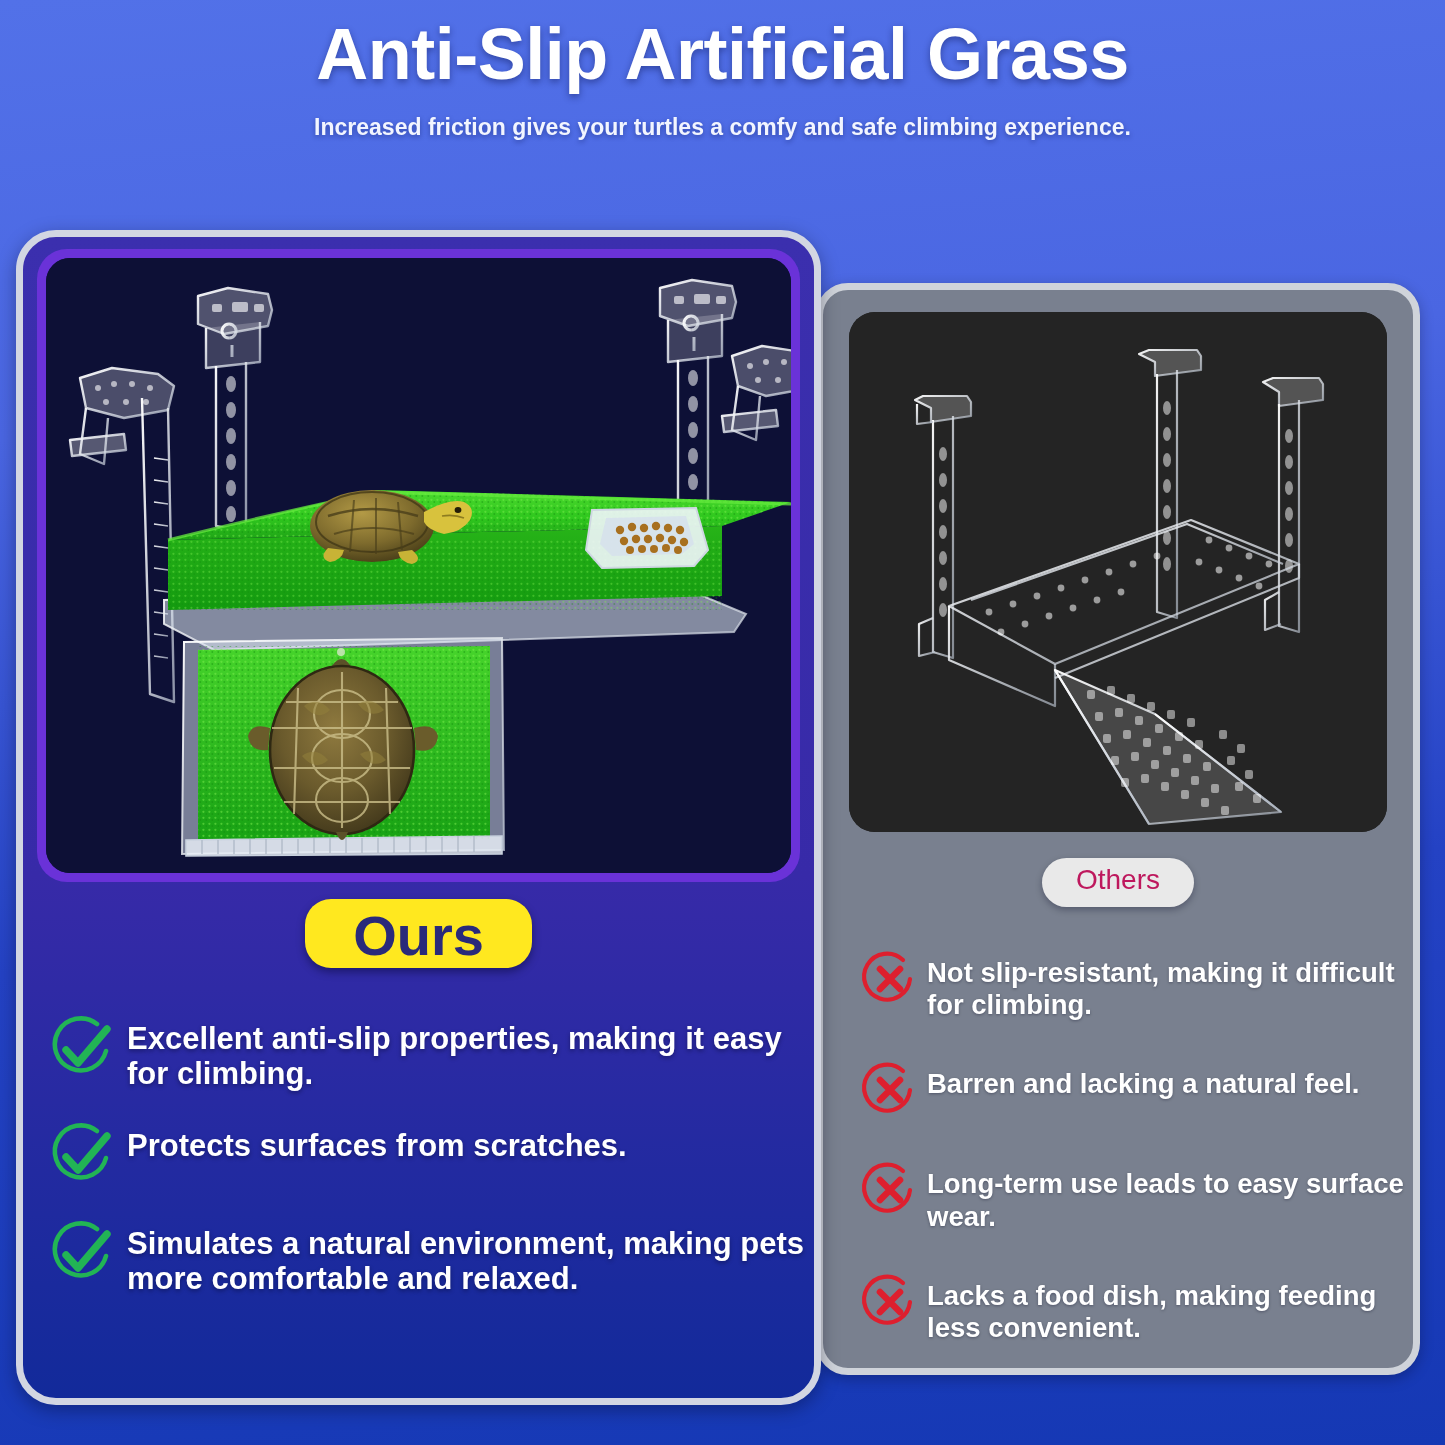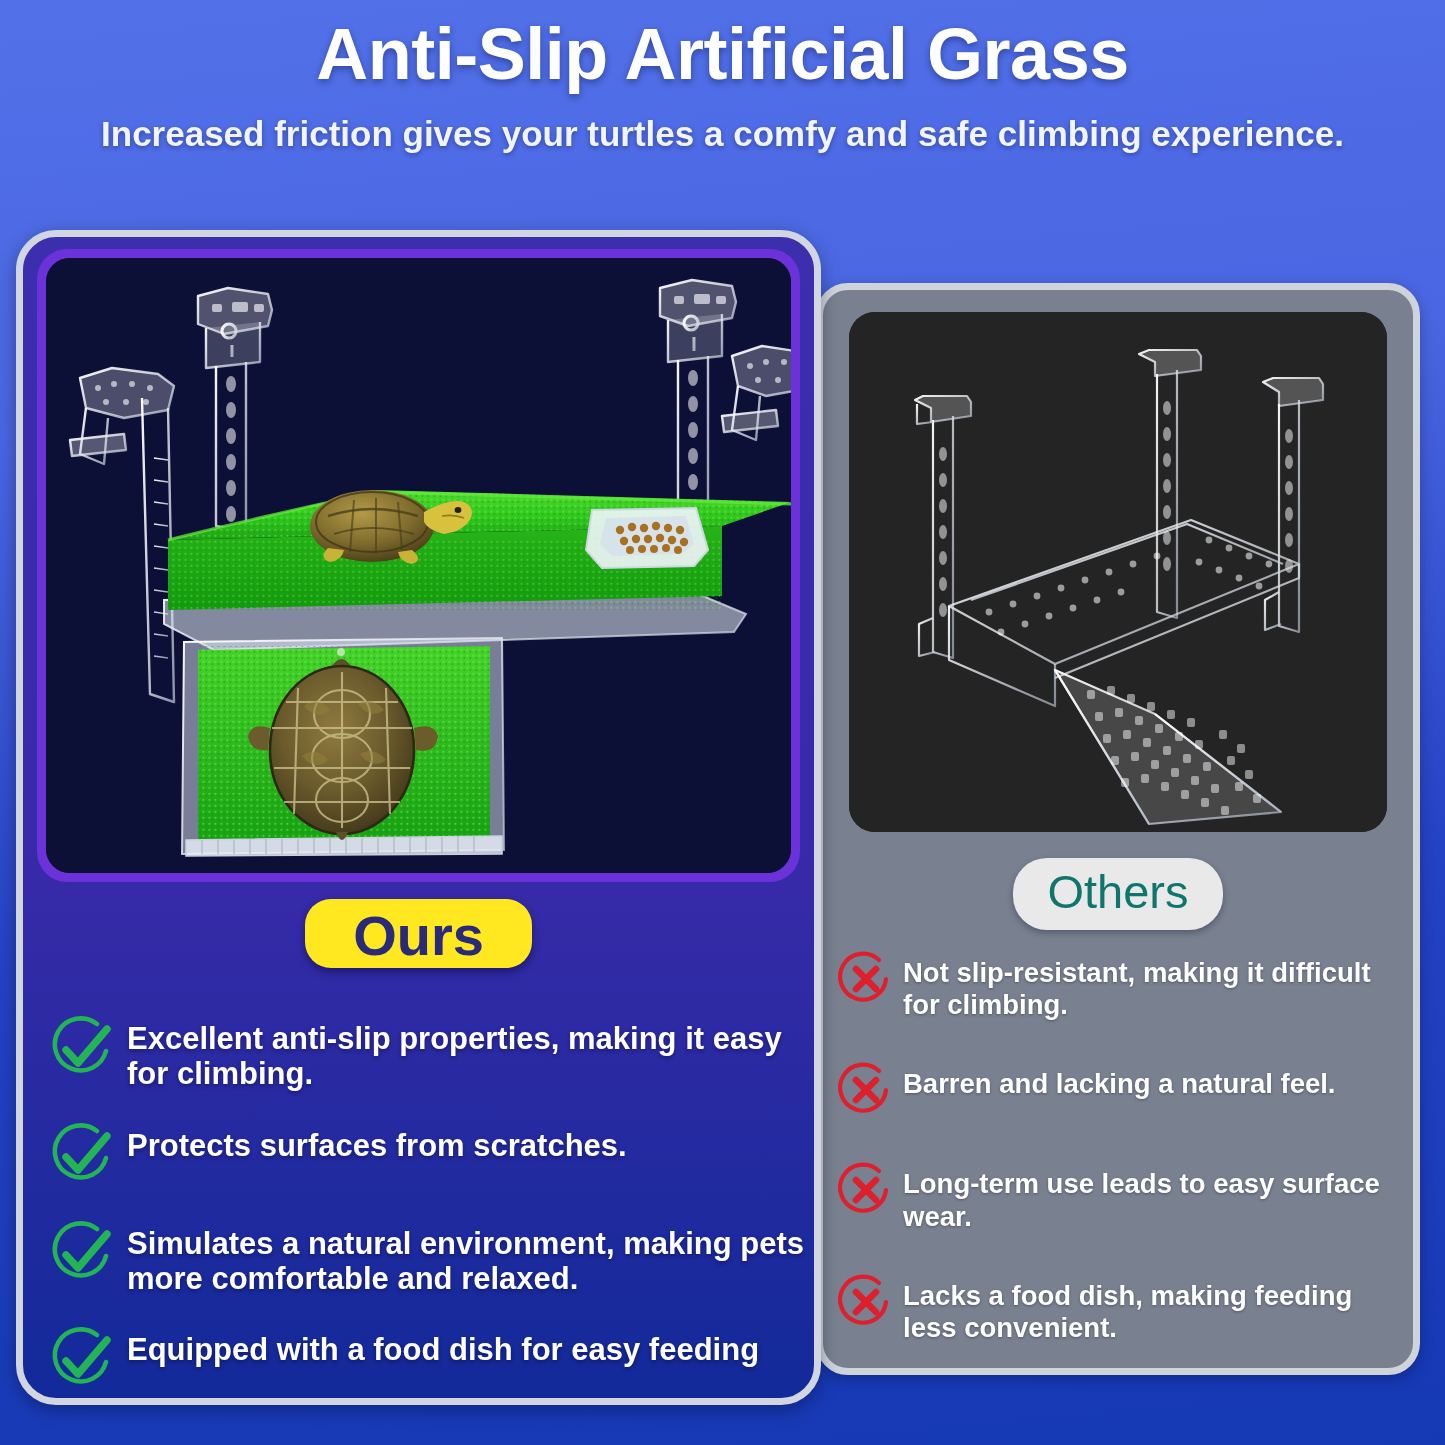--- a/index.html
+++ b/index.html
@@ -11,43 +11,43 @@
   }
 
   
   .header{ position:absolute; left:0; top:0; width:1445px; height:200px; text-align:center; }
   .title{
     font-size:72px; font-weight:bold; color:#ffffff; letter-spacing:-0.5px;
     line-height:1; padding-top:18px;
     text-shadow:0 3px 7px rgba(10,20,80,.45);
   }
   .subtitle{
-    font-size:35px; font-weight:bold; color:#f2f5ff; margin-top:24px;
+    font-size:23px; font-weight:bold; color:#f2f5ff; margin-top:24px;
     text-shadow:0 2px 5px rgba(10,20,80,.4);
   }
 
   
   .others-panel{
     position:absolute; left:816px; top:283px; width:604px; height:1092px;
     background:#79808f;
     border:7px solid #cfd3da;
     border-radius:32px;
     box-shadow:0 4px 14px rgba(0,0,20,.28);
   }
   .others-photo{
     position:absolute; left:26px; top:22px; width:538px; height:520px;
     background:#242424; border-radius:26px; overflow:hidden;
   }
   .others-badge-wrap{ position:absolute; left:0; top:568px; width:100%; text-align:center; }
   .others-badge{
-    display:inline-block; background:#e9e9e9; color:#0f766e;
-    font-size:47px; font-weight:normal; padding:6px 34px 11px; border-radius:34px;
+    display:inline-block; background:#e9e9e9; color:#be185d;
+    font-size:28px; font-weight:normal; padding:6px 34px 11px; border-radius:34px;
     box-shadow:0 3px 7px rgba(0,0,30,.3);
   }
-  .cons-list{ position:absolute; left:12px; top:662px; width:562px; }
+  .cons-list{ position:absolute; left:36px; top:662px; width:562px; }
   .con-row{ display:flex; align-items:flex-start; margin-bottom:42px; }
   .con-row:last-child{ margin-bottom:8px; }
   .con-icon{ flex:0 0 62px; height:62px; margin-top:-4px; }
   .con-text{
     font-size:27.5px; font-weight:bold; color:#ffffff; line-height:1.17;
     padding-left:6px; padding-top:5px;
     text-shadow:0 1px 3px rgba(0,0,30,.35);
   }
 
   
@@ -511,24 +511,15 @@
     <div class="pro-row">
       <div class="pro-icon">
         <svg class="svgfill" viewBox="0 0 70 70">
           <path d="M50 11 A26 26 0 1 0 59 38" fill="none" stroke="#22b455" stroke-width="4.6" stroke-linecap="round"></path>
           <path d="M19 37 L31 50 L60 16" fill="none" stroke="#22b455" stroke-width="7.4" stroke-linecap="round" stroke-linejoin="round"></path>
         </svg>
       </div>
       <div class="pro-text">Simulates a natural environment, making pets more comfortable and relaxed.</div>
     </div>
 
-    <div class="pro-row">
-      <div class="pro-icon">
-        <svg class="svgfill" viewBox="0 0 70 70">
-          <path d="M50 11 A26 26 0 1 0 59 38" fill="none" stroke="#22b455" stroke-width="4.6" stroke-linecap="round"></path>
-          <path d="M19 37 L31 50 L60 16" fill="none" stroke="#22b455" stroke-width="7.4" stroke-linecap="round" stroke-linejoin="round"></path>
-        </svg>
-      </div>
-      <div class="pro-text">Equipped with a food dish for easy feeding</div>
-    </div>
 
   </div>
 </div>
 
 </body></html>

